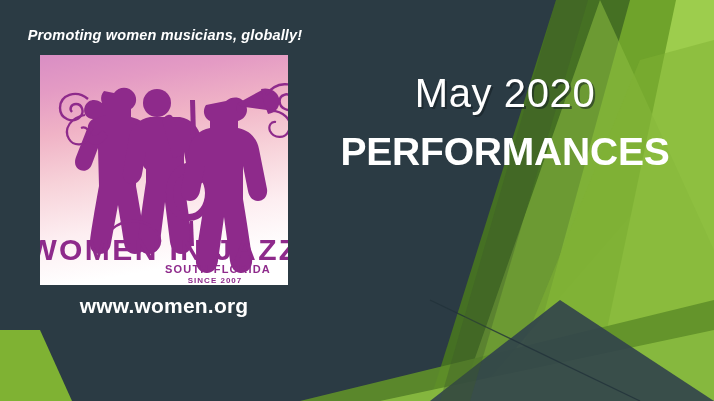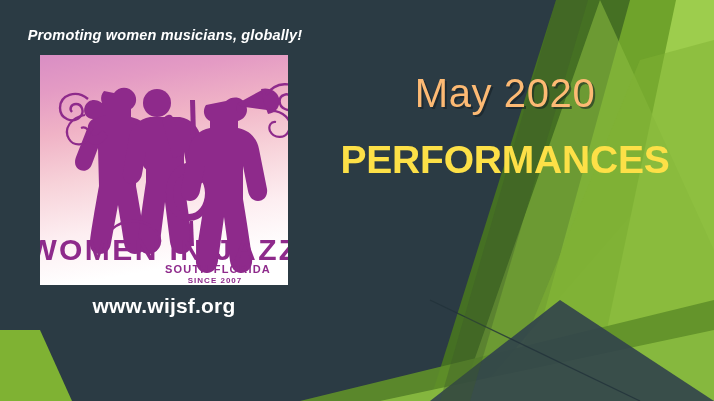--- a/index.html
+++ b/index.html
@@ -78,31 +78,31 @@
     position: absolute;
     left: 322px;
     top: 72px;
     width: 366px;
     text-align: center;
     z-index: 5;
   }
   .hl-month {
     font-size: 40px;
     font-weight: normal;
-    color: #fdba74;
+    color: #ffffff;
     letter-spacing: 0.6px;
     line-height: 1.06;
     text-shadow: 2px 2px 0 rgba(20,30,35,0.55);
     white-space: nowrap;
   }
   .hl-main {
-    margin-top: 24px;
+    margin-top: 16px;
     font-size: 39px;
     font-weight: bold;
-    color: #fde047;
+    color: #ffffff;
     line-height: 1.12;
     letter-spacing: -0.2px;
     white-space: nowrap;
   }
   .hl-sub {
     font-size: 39px;
     font-weight: bold;
     color: #f7a6c3;
     line-height: 1.16;
     letter-spacing: -0.2px;
@@ -203,20 +203,20 @@
 
         <path fill="none" stroke="#8e2a8b" stroke-width="2.6" d="M72 174 c14 -12 34 -10 44 2 c8 9 3 20 -6 21 c-8 1 -13 -7 -9 -13"></path>
       </g>
 
       <text x="124" y="205" text-anchor="middle" font-family="Liberation Sans, sans-serif" font-size="30" font-weight="bold" fill="#8e2a8b" letter-spacing="2.4">WOMEN IN JAZZ</text>
       <text x="178" y="218" text-anchor="middle" font-family="Liberation Sans, sans-serif" font-size="11" font-weight="bold" fill="#8e2a8b" letter-spacing="1.2">SOUTH FLORIDA</text>
       <text x="175" y="228" text-anchor="middle" font-family="Liberation Sans, sans-serif" font-size="8" font-weight="bold" fill="#8e2a8b" letter-spacing="1">SINCE 2007</text>
     </svg>
   </div>
 
-  <div class="site-url">www.wijsf.org</div>
+  <div class="site-url">www.women.org</div>
 
   <div class="headline">
     <div class="hl-month">May 2020</div>
     <div class="hl-main">PERFORMANCES</div>
   </div>
 
 </div>
 
 </body></html>

